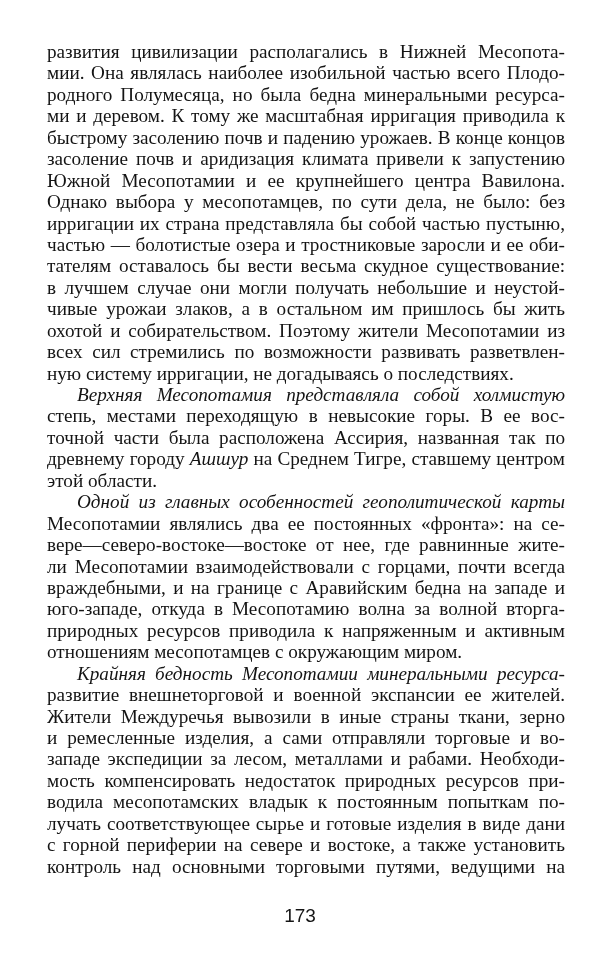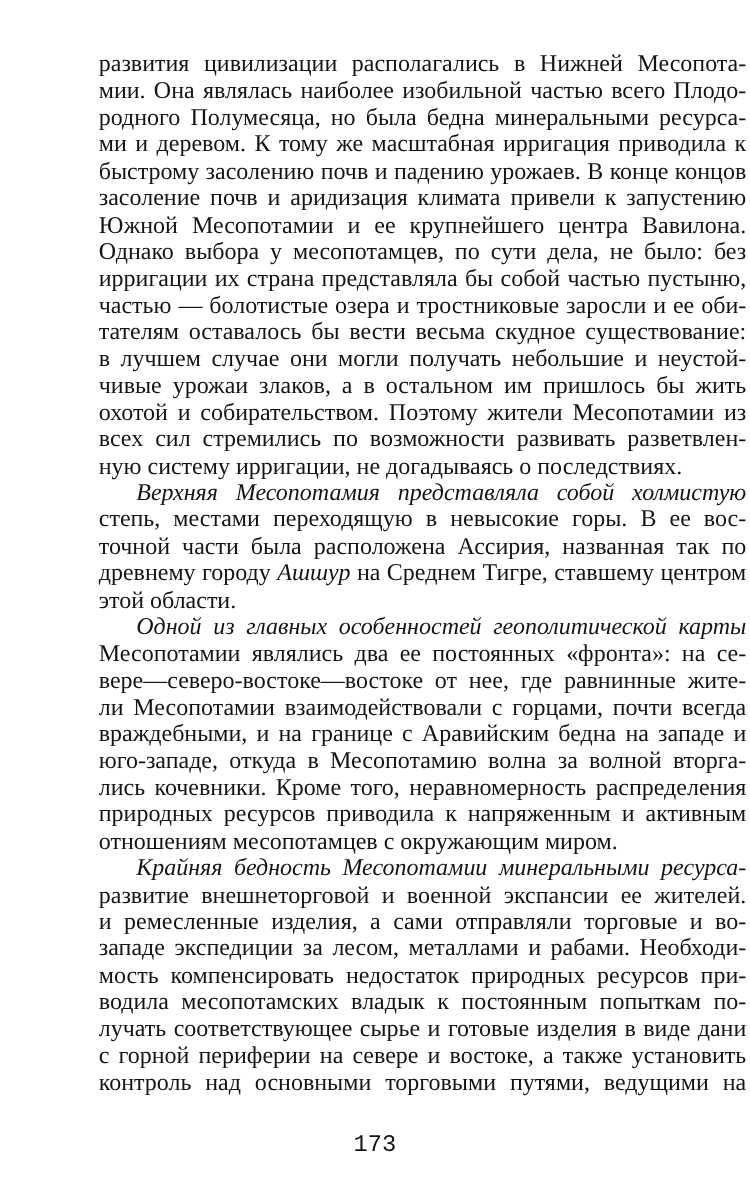--- a/index.html
+++ b/index.html
@@ -3,34 +3,33 @@
 <meta charset="utf-8">
 <style>
   html, body { margin: 0; padding: 0; background: #ffffff; }
   body { width: 600px; height: 956px; position: relative; overflow: hidden; }
   .page {
     position: absolute; left: 47px; top: 41px; width: 518px;
     font-family: "Liberation Serif", serif;
     font-size: 19.2px;
     line-height: 21.45px;
     color: #141414;
-    margin-left: 32px;
   }
   .line {
     display: block; white-space: nowrap;
     text-align: justify; text-align-last: justify;
     height: 21.45px;
   }
   .line.last { text-align-last: left; }
   .line.indent { padding-left: 30px; font-style: italic; }
   em { font-style: italic; }
   .pagenum {
     position: absolute; left: 0; width: 600px; top: 905px;
     text-align: center;
-    font-family: Liberation Mono, monospace;
+    font-family: Liberation Sans, sans-serif;
     font-size: 19px; color: #141414;
   }
 </style>
 </head>
 <body>
 
 <div class="page">
 
   <div>
     <span class="line">развития цивилизации располагались в Нижней Месопота-</span>
@@ -59,28 +58,28 @@
     <span class="line last">этой области.</span>
   </div>
 
   <div>
     <span class="line indent">Одной из главных особенностей геополитической карты</span>
     <span class="line">Месопотамии являлись два ее постоянных «фронта»: на се-</span>
     <span class="line">вере—северо-востоке—востоке от нее, где равнинные жите-</span>
     <span class="line">ли Месопотамии взаимодействовали с горцами, почти всегда</span>
     <span class="line">враждебными, и на границе с Аравийским бедна на западе и</span>
     <span class="line">юго-западе, откуда в Месопотамию волна за волной вторга-</span>
-    <span class="line">лись кочевники. Кроме того, неравномерность распределения</span>
     <span class="line">природных ресурсов приводила к напряженным и активным</span>
     <span class="line last">отношениям месопотамцев с окружающим миром.</span>
   </div>
 
   <div>
     <span class="line indent">Крайняя бедность Месопотамии минеральными ресурса-</span>
     <span class="line">развитие внешнеторговой и военной экспансии ее жителей.</span>
+    <span class="line">Жители Междуречья вывозили в иные страны ткани, зерно</span>
     <span class="line">и ремесленные изделия, а сами отправляли торговые и во-</span>
     <span class="line">западе экспедиции за лесом, металлами и рабами. Необходи-</span>
     <span class="line">мость компенсировать недостаток природных ресурсов при-</span>
     <span class="line">водила месопотамских владык к постоянным попыткам по-</span>
     <span class="line">лучать соответствующее сырье и готовые изделия в виде дани</span>
     <span class="line">с горной периферии на севере и востоке, а также установить</span>
     <span class="line">контроль над основными торговыми путями, ведущими на</span>
   </div>
 </div>
 

